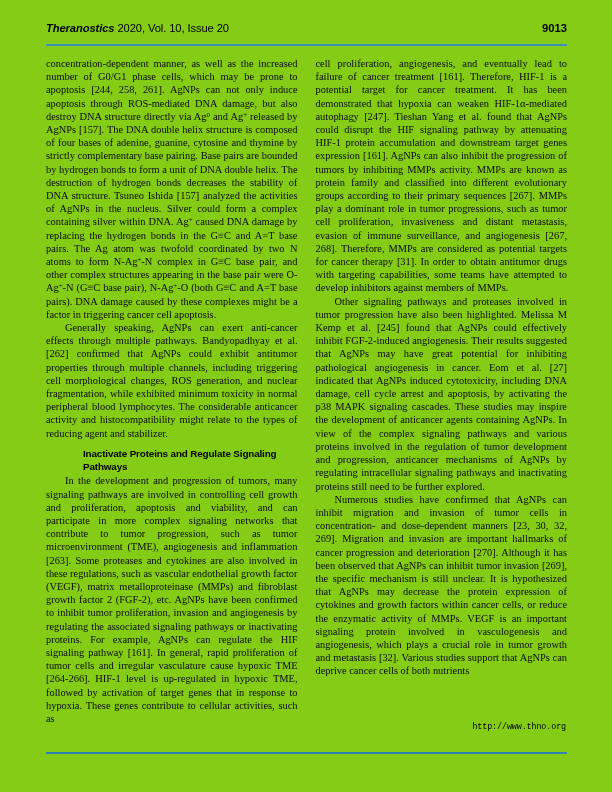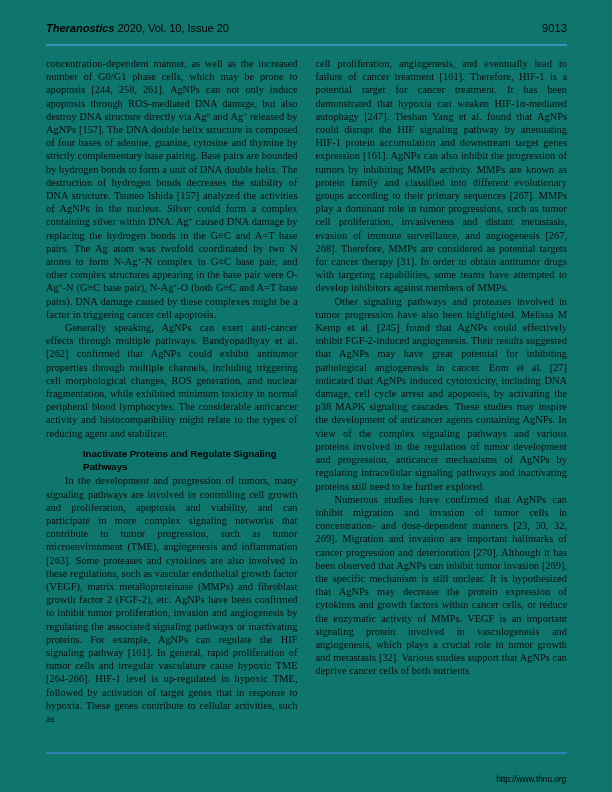--- a/index.html
+++ b/index.html
@@ -4,21 +4,21 @@
 <style>
   html, body {
     margin: 0;
     padding: 0;
     background: #ffffff;
   }
   .page {
     position: relative;
     width: 612px;
     height: 792px;
-    background: #0f766e;
+    background: #84cc16;
     overflow: hidden;
     font-family: "Liberation Serif", "DejaVu Serif", serif;
   }
 
   
   .header {
     position: absolute;
     left: 46px;
     top: 22px;
     width: 521px;
@@ -33,21 +33,21 @@
     color: #000;
     white-space: nowrap;
   }
   .journal-name {
     font-style: italic;
     font-weight: bold;
   }
   .page-number {
     font-family: "Liberation Sans", "DejaVu Sans", sans-serif;
     font-size: 11.2px;
-    font-weight: normal;
+    font-weight: bold;
     color: #000;
     text-align: right;
   }
   .rule-top {
     position: absolute;
     left: 46px;
     top: 44px;
     width: 521px;
     height: 1.6px;
     background: #3a8fbd;
@@ -58,22 +58,22 @@
     position: absolute;
     left: 46px;
     top: 752px;
     width: 521px;
     height: 1.6px;
     background: #2e83b4;
   }
   .footer-url {
     position: absolute;
     right: 46px;
-    top: 774px;
-    font-family: Liberation Sans, sans-serif;
+    top: 722px;
+    font-family: Liberation Mono, monospace;
     font-size: 8.4px;
     color: #000;
     letter-spacing: -0.1px;
   }
 
   
   .columns {
     position: absolute;
     left: 46px;
     top: 57px;

